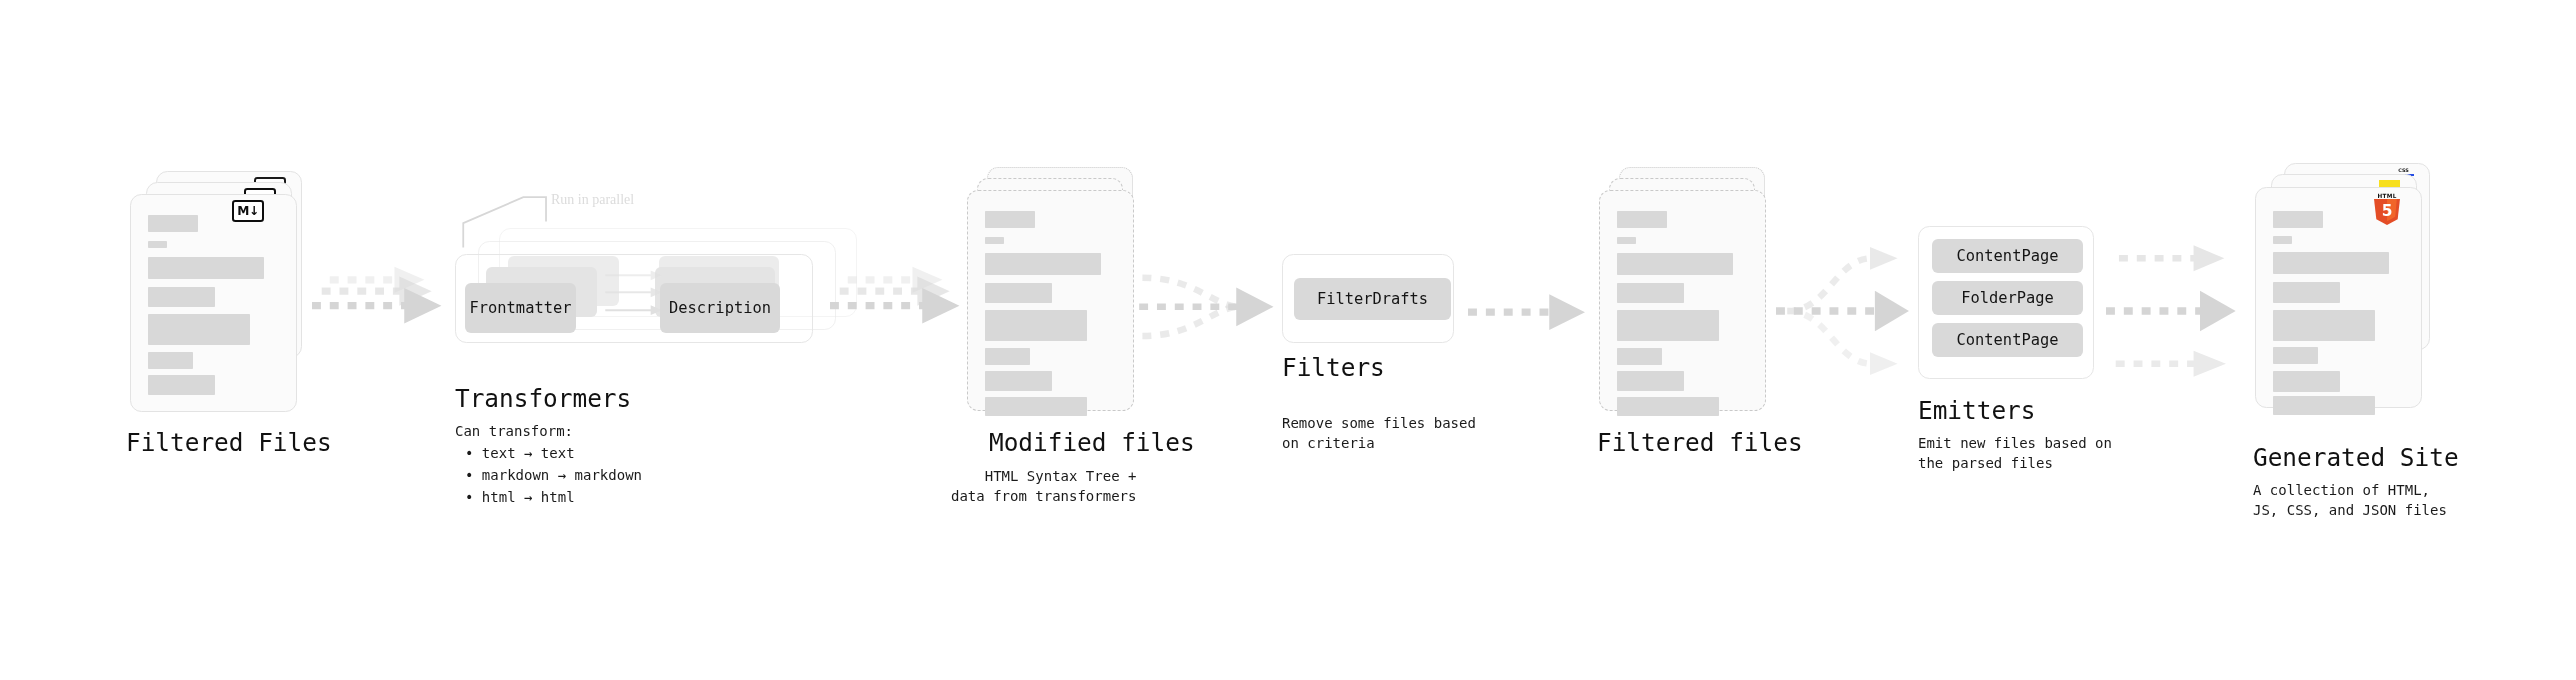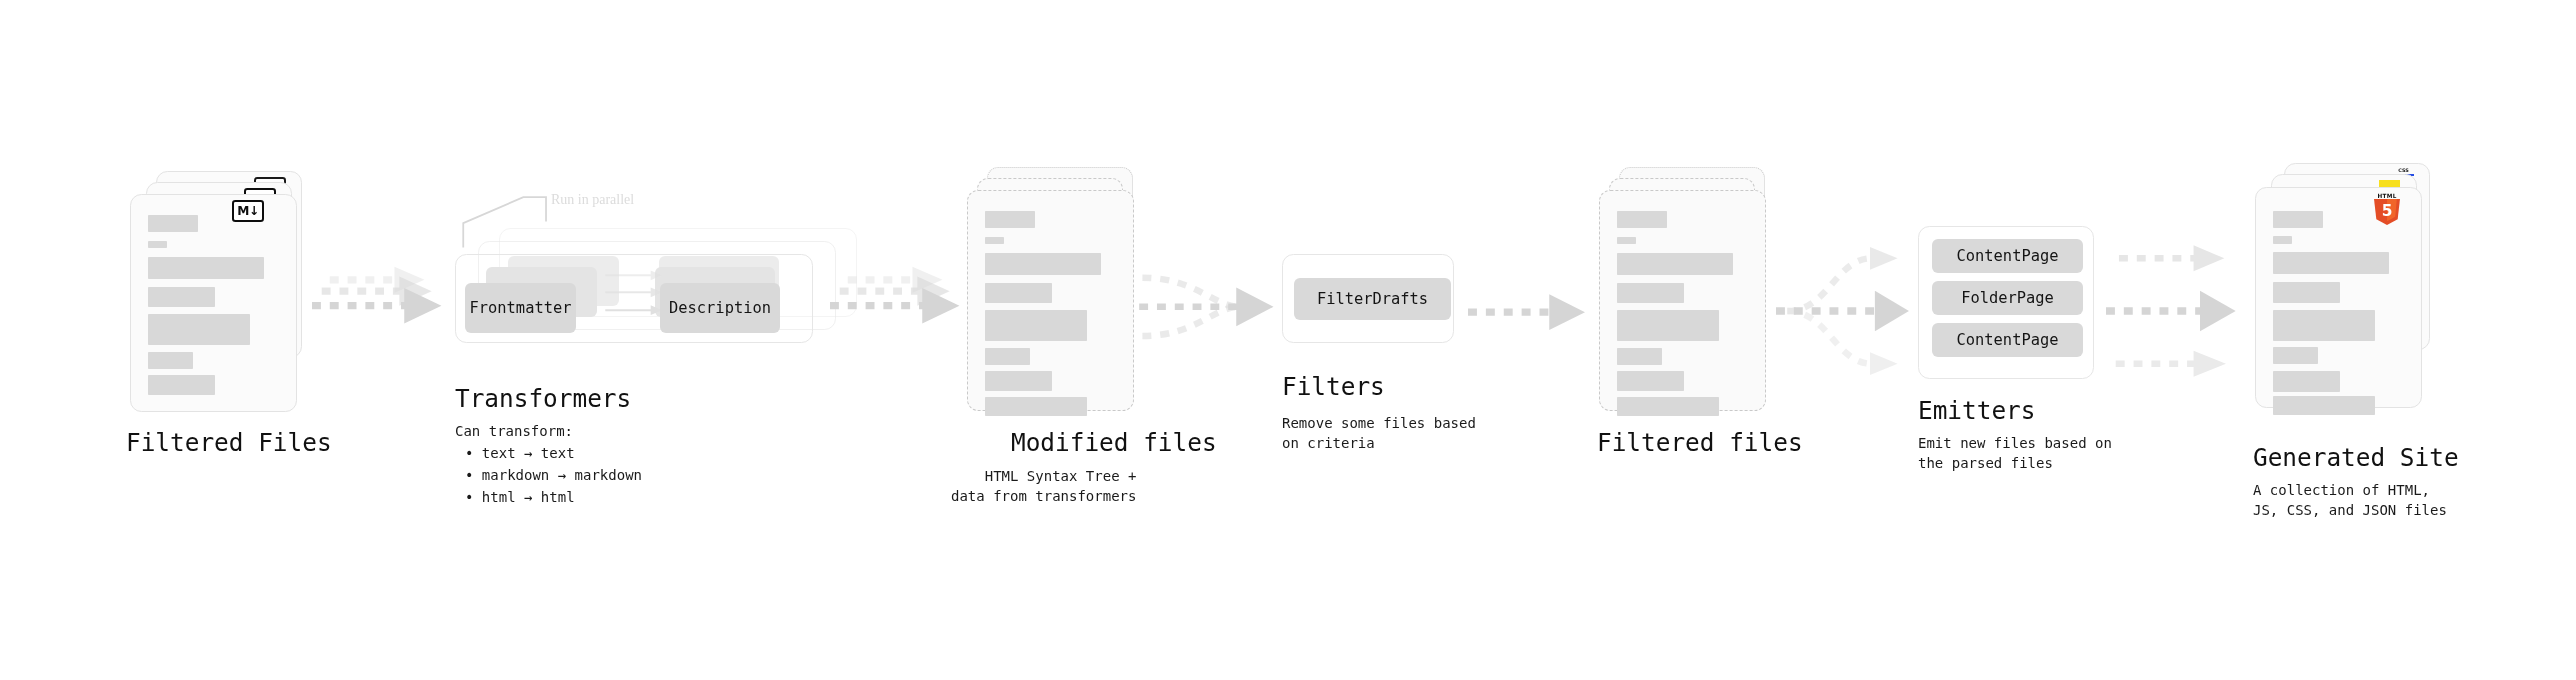--- a/index.html
+++ b/index.html
@@ -243,37 +243,37 @@
       <div class="skel" style="left:17px;top:46px;width:18.7px;height:7.3px;"></div>
       <div class="skel" style="left:17px;top:62px;width:116px;height:22px;"></div>
       <div class="skel" style="left:17px;top:92px;width:67px;height:20.3px;"></div>
       <div class="skel" style="left:17px;top:119px;width:102px;height:31px;"></div>
       <div class="skel" style="left:17px;top:157px;width:45px;height:17px;"></div>
       <div class="skel" style="left:17px;top:180px;width:67px;height:20.3px;"></div>
       <div class="skel" style="left:17px;top:206px;width:102px;height:18.7px;"></div>
     </div>
   </div>
 
-  <div class="title" style="left:1011px;top:428px;">Modified files</div>
+  <div class="title" style="left:989px;top:428px;">Modified files</div>
   <div class="sub" style="left:951px;top:466px;text-align:right;">HTML Syntax Tree +
 data from transformers</div>
 
   <svg class="abs" style="left:1139px;top:268px;" width="146" height="89" viewBox="0 0 180 110">
     <g fill="none" stroke="#dedede" stroke-width="8" stroke-dasharray="11 11">
       <path d="M4 12 C70 12, 92 48, 124 48" opacity=".65"></path>
       <path d="M4 84 C70 84, 92 48, 124 48" opacity=".65"></path>
       <line x1="0" y1="48" x2="126" y2="48" stroke="#d5d5d5"></line>
     </g>
     <polygon points="120,24 166,48 120,72" fill="#d5d5d5"></polygon>
   </svg>
 
   <div class="groupbox" style="left:1282px;top:254px;width:172px;height:89px;"></div>
   <div class="chip" style="left:1294px;top:278px;width:157px;height:42px;">FilterDrafts</div>
 
-  <div class="title" style="left:1282px;top:372px;">Filters</div>
+  <div class="title" style="left:1282px;top:353px;">Filters</div>
   <div class="sub" style="left:1282px;top:413px;">Remove some files based
 on criteria</div>
 
   <svg class="abs" style="left:1468px;top:286px;" width="130" height="54" viewBox="0 0 160 66">
     <line x1="0" y1="32" x2="104" y2="32" stroke="#d5d5d5" stroke-width="9" stroke-dasharray="11 11"></line>
     <polygon points="100,10 144,32 100,54" fill="#d5d5d5"></polygon>
   </svg>
 
   <div class="filestack" style="left:1599px;top:167px;width:187px;height:260px;">
     <div class="sheet dotted" style="left:20.3px;top:0px;width:146px;height:187px;"></div>

